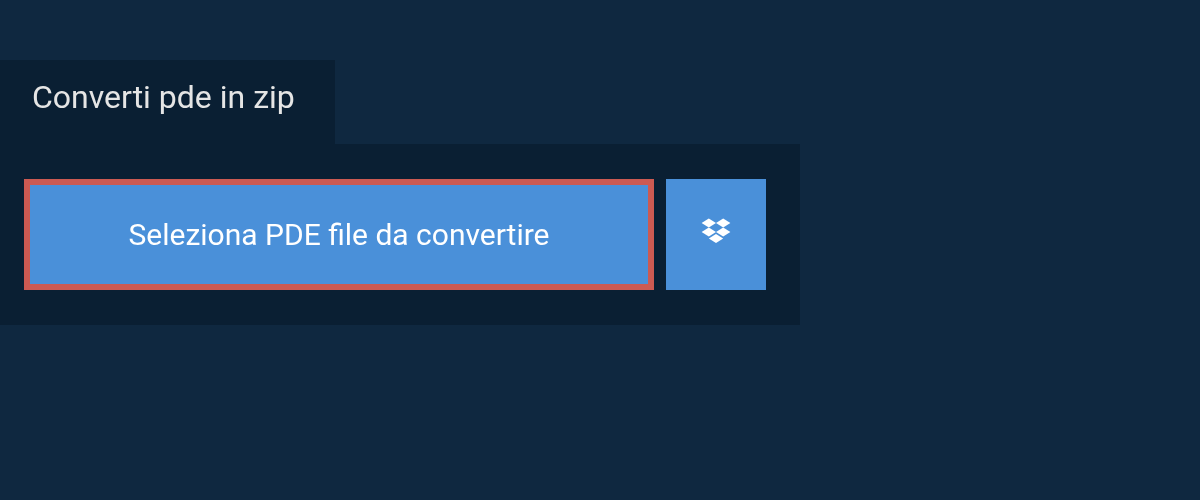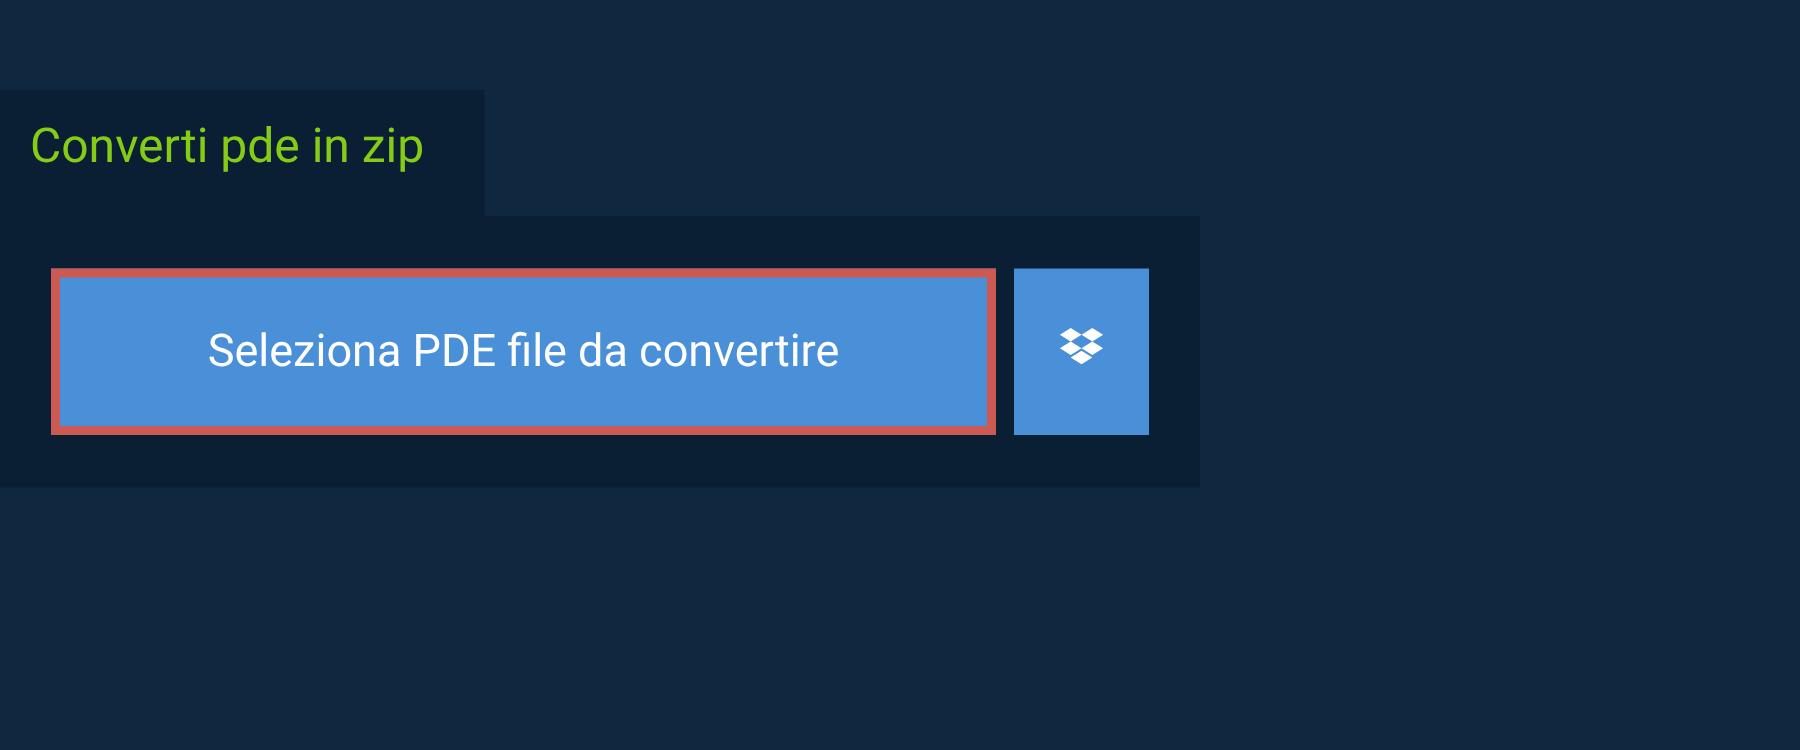--- a/index.html
+++ b/index.html
@@ -13,28 +13,28 @@
       background: #0f2840;
       font-family: -apple-system, BlinkMacSystemFont, "Segoe UI", Roboto, Helvetica, Arial, sans-serif;
       overflow: hidden;
     }
     .tab-container {
       margin-top: 60px;
     }
     .tab {
       display: inline-block;
       background: #0a1f33;
-      color: #84cc16;
+      color: #e5e5e5;
       font-size: 32px;
       font-weight: 400;
-      padding: 18px 40px 28px 20px;
+      padding: 18px 40px 28px 32px;
     }
     .content-panel {
       background: #0a1f33;
-      padding: 35px 34px;
+      padding: 35px 24px;
       width: 800px;
     }
     .button-row {
       display: flex;
       gap: 12px;
     }
     .select-button {
       background: #4a90d9;
       color: #ffffff;
       font-size: 30px;

